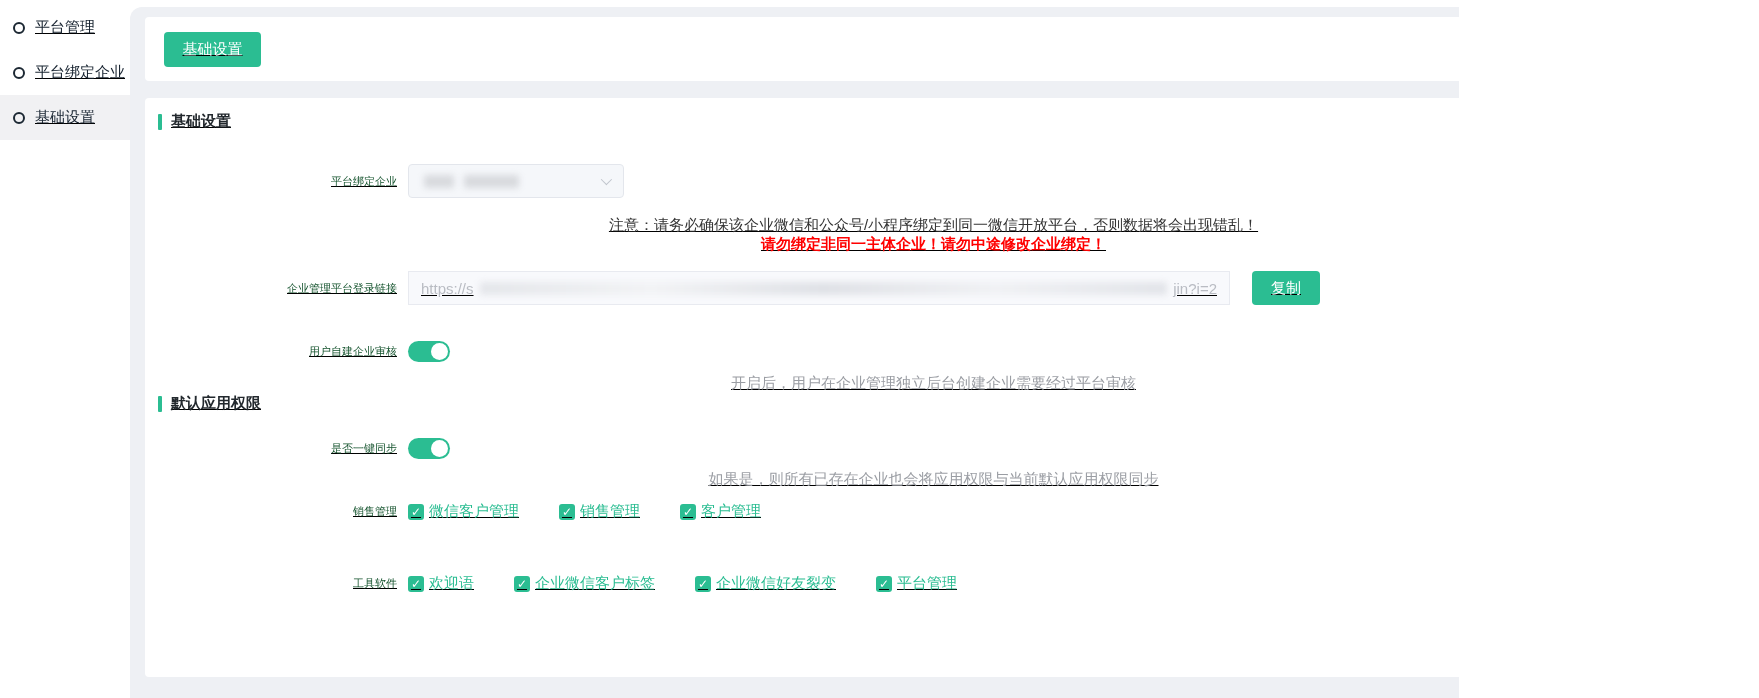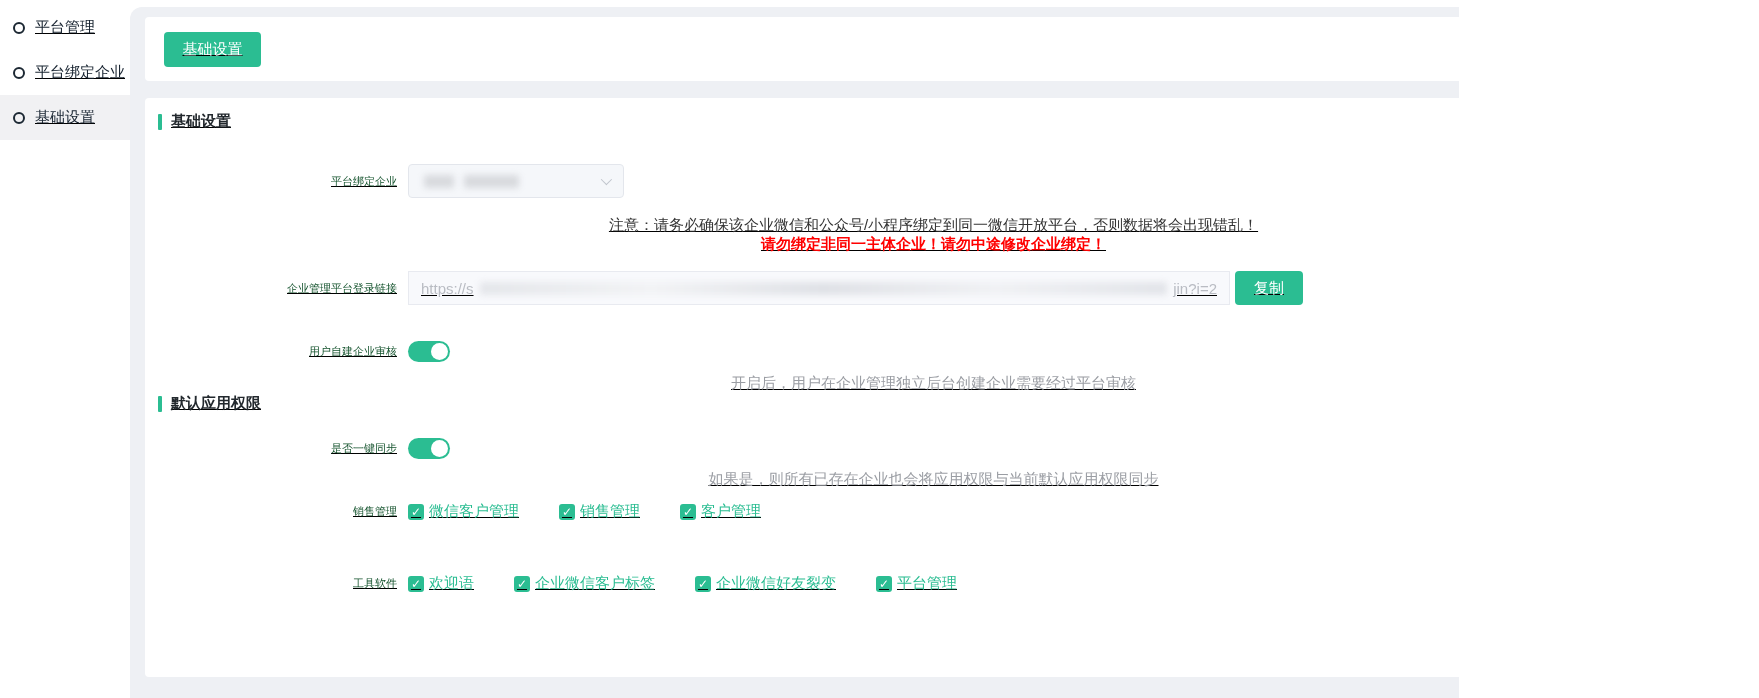--- a/index.html
+++ b/index.html
@@ -31,21 +31,21 @@
 
   .select-box { position:relative; width:216px; height:34px; background:#f5f7fa; border:1px solid #e3e6ec; border-radius:4px; display:flex; align-items:center; padding-left:15px; cursor:not-allowed; }
   .blob { background:#d8dade; filter:blur(3px); border-radius:2px; }
   .chevron { position:absolute; right:14px; top:12px; width:8px; height:8px; border-right:1.5px solid #c0c4cc; border-bottom:1.5px solid #c0c4cc; transform:rotate(45deg) translateY(-2px); }
 
   .note { margin-top:18px; font-size:15px; color:#333333; height:20px; display:flex; align-items:center; }
   .note-red { color:#ff0000; font-weight:bold; }
 
   .link-input { width:822px; height:34px; background:#f8f9fc; border:1px solid #e8eaf0; border-radius:0; display:flex; align-items:center; padding:0 12px; font-size:15px; color:#b9bcc3; }
   .url-blob { flex:1; height:13px; margin:0 6px; background:linear-gradient(90deg,#e4e6ea,#f2f3f5,#dfe1e6,#f0f1f4,#e2e4e9); filter:blur(3px); border-radius:2px; }
-  .copy-btn { margin-left:5px; width:68px; height:34px; border:none; border-radius:4px; background:#2bbd92; color:#ffffff; font-size:15px; cursor:pointer; font-family:inherit; }
+  .copy-btn { margin-left:22px; width:68px; height:34px; border:none; border-radius:4px; background:#2bbd92; color:#ffffff; font-size:15px; cursor:pointer; font-family:inherit; }
 
   .switch { position:relative; width:42px; height:21px; border-radius:11px; background:#2bbd92; cursor:pointer; flex-shrink:0; }
   .switch .knob { position:absolute; top:2px; right:2px; width:17px; height:17px; border-radius:50%; background:#ffffff; }
 
   .help { font-size:15px; color:#9a9da3; height:20px; display:flex; align-items:center; }
 
   .cb-group { display:flex; align-items:center; gap:40px; }
   .cb-item { display:flex; align-items:center; cursor:pointer; }
   .cb-box { width:16px; height:16px; border-radius:3px; background:#2bbd92; color:#ffffff; font-size:12px; line-height:16px; text-align:center; margin-right:5px; flex-shrink:0; }
   .cb-label { font-size:15px; color:#2bbd92; }

